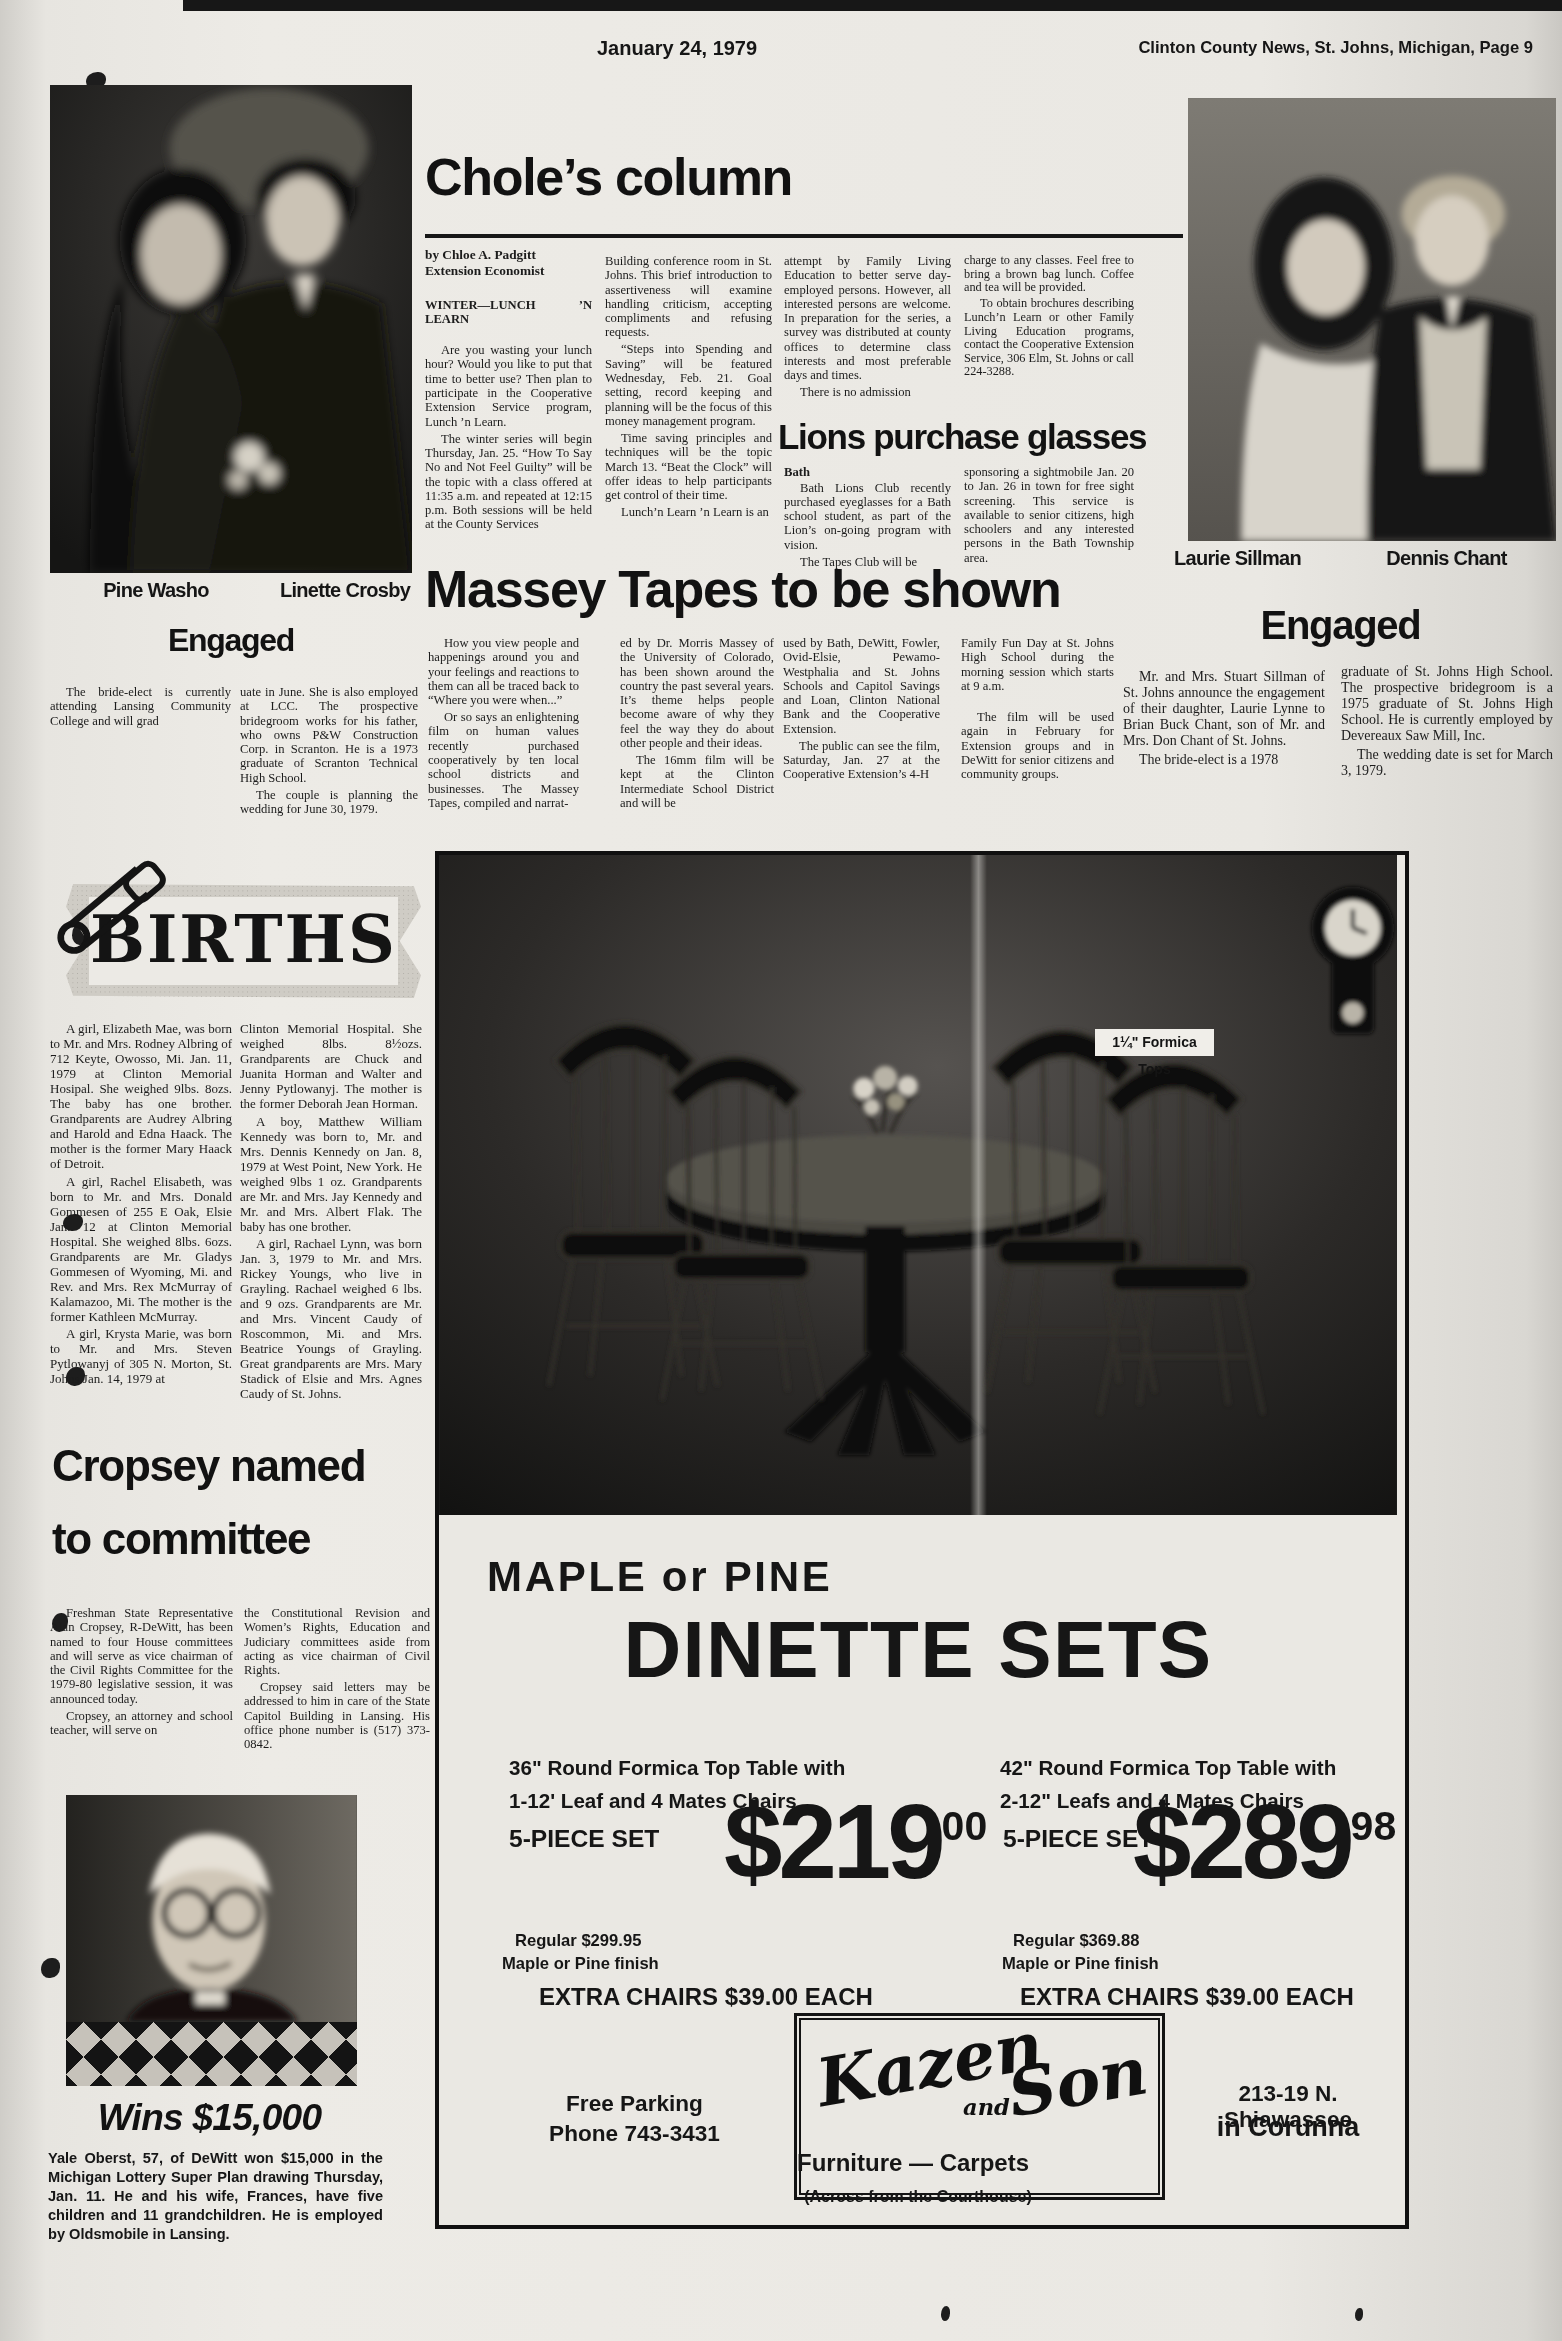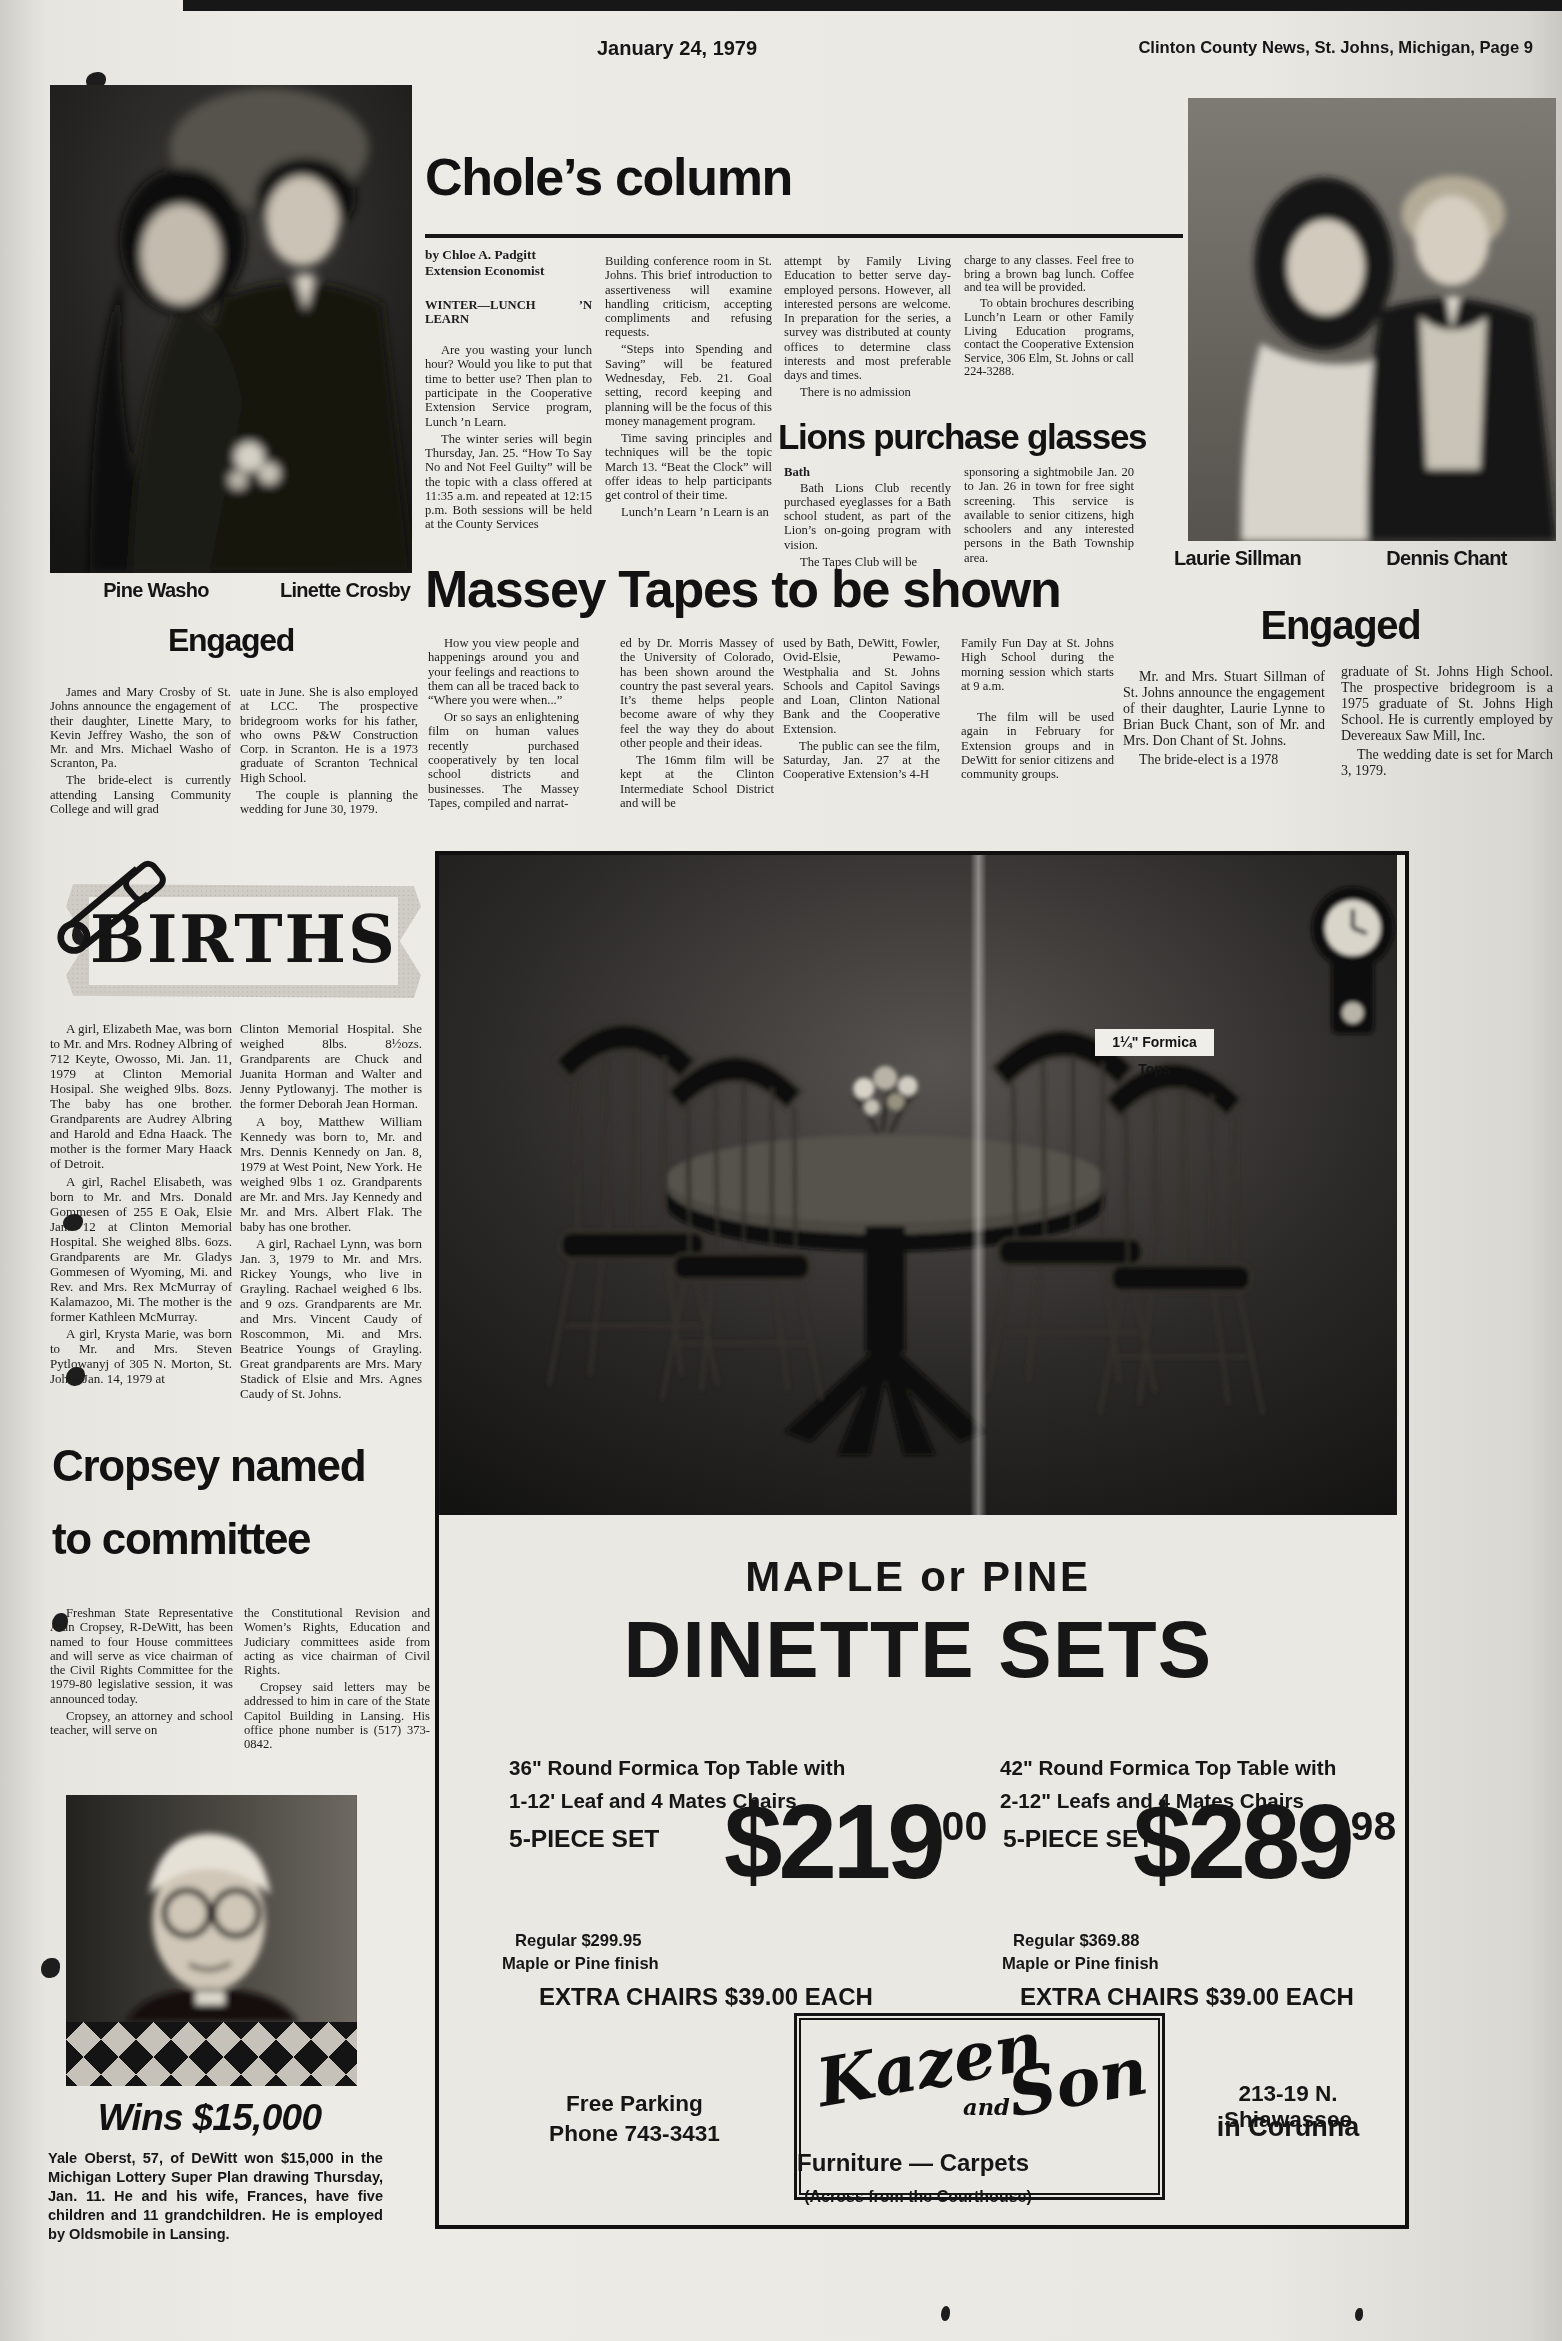--- a/index.html
+++ b/index.html
@@ -170,21 +170,20 @@
     <p>used by Bath, DeWitt, Fowler, Ovid-Elsie, Pewamo-Westphalia and St. Johns Schools and Capitol Savings and Loan, Clinton National Bank and the Cooperative Extension.</p>
     <p class="ind">The public can see the film, Saturday, Jan. 27 at the Cooperative Extension’s 4-H</p>
   </div>
   <div class="abs body-text" style="left:961px;top:636px;width:153px;">
     <p>Family Fun Day at St. Johns High School during the morning session which starts at 9 a.m.</p>
     <p class="ind" style="margin-top:17px;">The film will be used again in February for Extension groups and in DeWitt for senior citizens and community groups.</p>
   </div>
 
   <div class="abs headline" style="left:50px;top:622px;width:362px;text-align:center;font-size:32px;">Engaged</div>
   <div class="abs body-text" style="left:50px;top:685px;width:181px;">
-    <p class="ind">James and Mary Crosby of St. Johns announce the engagement of their daughter, Linette Mary, to Kevin Jeffrey Washo, the son of Mr. and Mrs. Michael Washo of Scranton, Pa.</p>
     <p class="ind">The bride-elect is currently attending Lansing Community College and will grad</p>
   </div>
   <div class="abs body-text" style="left:240px;top:685px;width:178px;">
     <p>uate in June. She is also employed at LCC. The prospective bridegroom works for his father, who owns P&amp;W Construction Corp. in Scranton. He is a 1973 graduate of Scranton Technical High School.</p>
     <p class="ind">The couple is planning the wedding for June 30, 1979.</p>
   </div>
 
   <div class="abs ribbon" style="left:66px;top:884px;width:355px;height:114px;">
     <div class="ribbon-inner"></div>
     <div class="abs births-word" style="left:0;top:17px;width:355px;text-align:center;">BIRTHS</div>
@@ -346,21 +345,21 @@
               <line x1="168" y1="368" x2="190" y2="545"></line>
             <line x1="16" y1="470" x2="220" y2="470"></line>
           </g>
         </g>
       </svg>
       
       <div class="abs heavy" style="left:656px;top:174px;width:119px;height:26.5px;background:#f0eee9;color:#141414;font-size:14px;line-height:26.5px;text-align:center;">1¼" Formica Tops</div>
       <div class="abs fold" style="left:531px;top:0;width:17px;height:660px;"></div>
     </div>
 
-    <div class="abs heavy" style="left:0;top:698px;width:958px;text-align:center;font-size:42px;letter-spacing:2.7px;">MAPLE or PINE</div>
+    <div class="abs heavy" style="left:0;top:698px;width:958px;font-size:42px;letter-spacing:2.7px;padding-left:48px;">MAPLE or PINE</div>
     <div class="abs heavy" style="left:0;top:749px;width:958px;text-align:center;font-size:80px;letter-spacing:1.3px;">DINETTE SETS</div>
 
     <div class="abs heavy" style="left:70px;top:901px;font-size:20.6px;">36" Round Formica Top Table with</div>
     <div class="abs heavy" style="left:70px;top:934px;font-size:20.6px;">1-12' Leaf and 4 Mates Chairs</div>
     <div class="abs heavy" style="left:70px;top:970px;font-size:24.6px;">5-PIECE SET</div>
     <div class="abs price" style="left:285px;top:934px;">
       <span>$219</span><sup>00</sup>
     </div>
     <div class="abs heavy" style="left:76px;top:1076px;font-size:16.6px;">Regular $299.95</div>
     <div class="abs heavy" style="left:63px;top:1099px;font-size:16.6px;">Maple or Pine finish</div>

